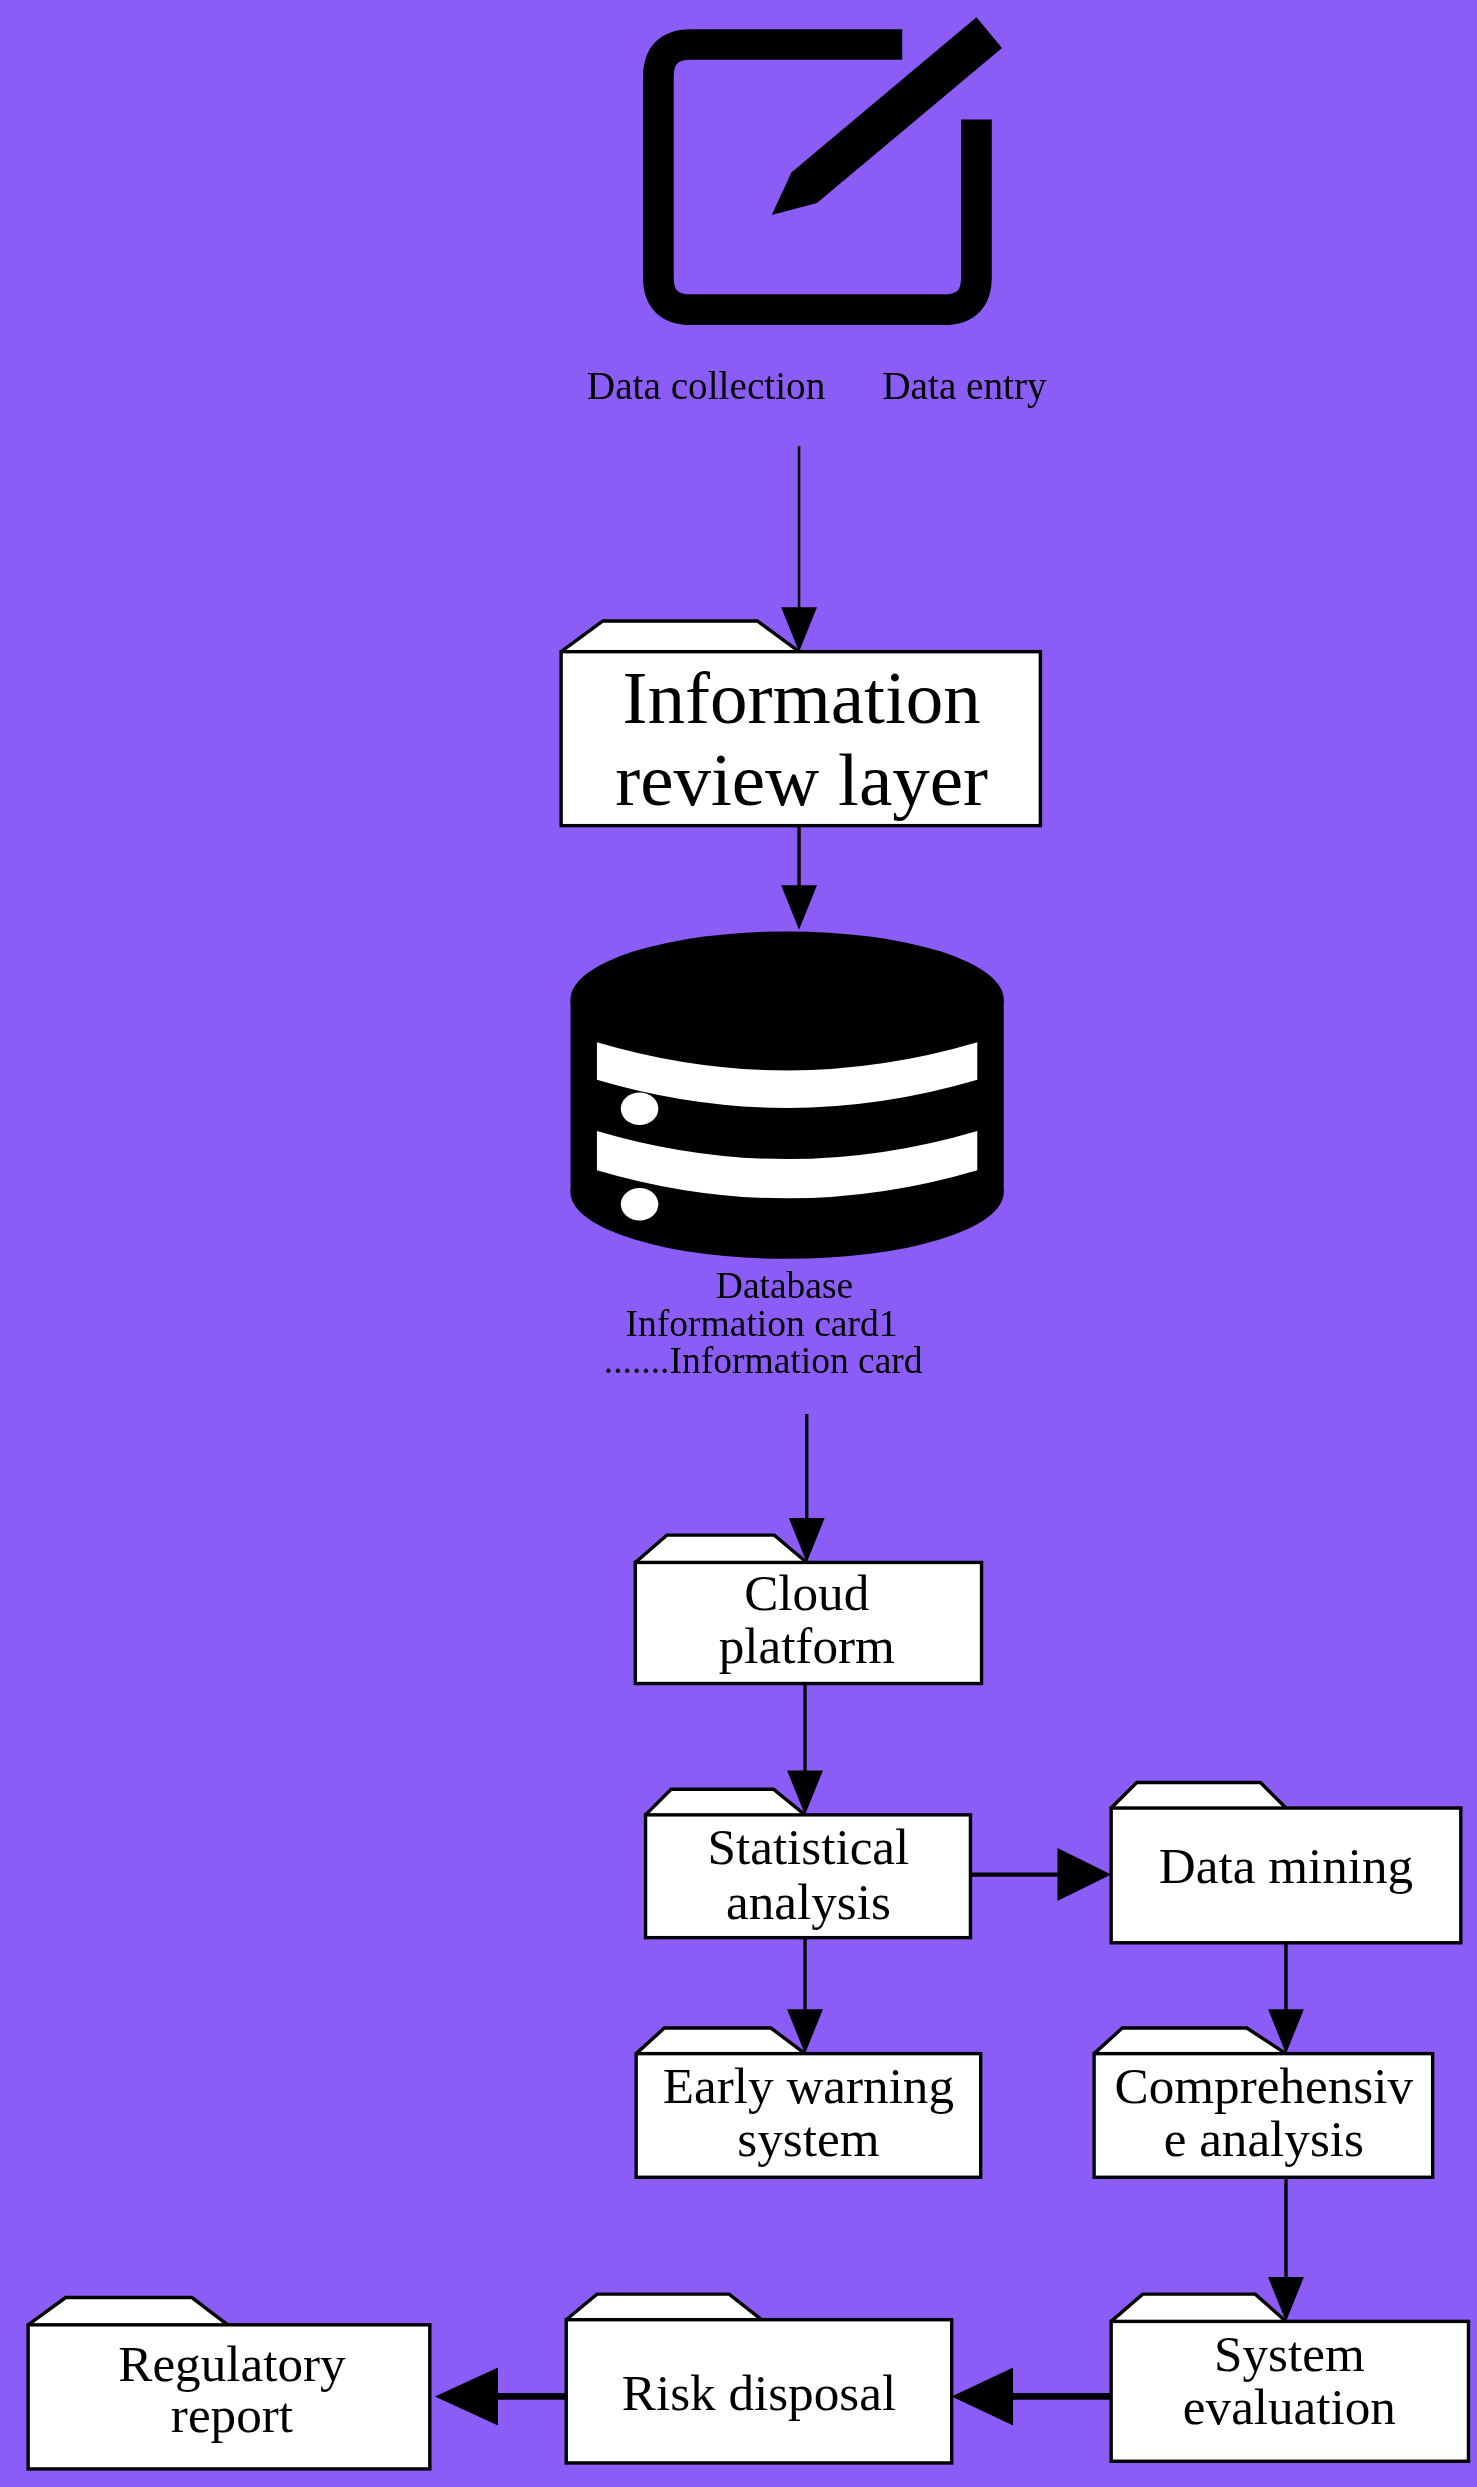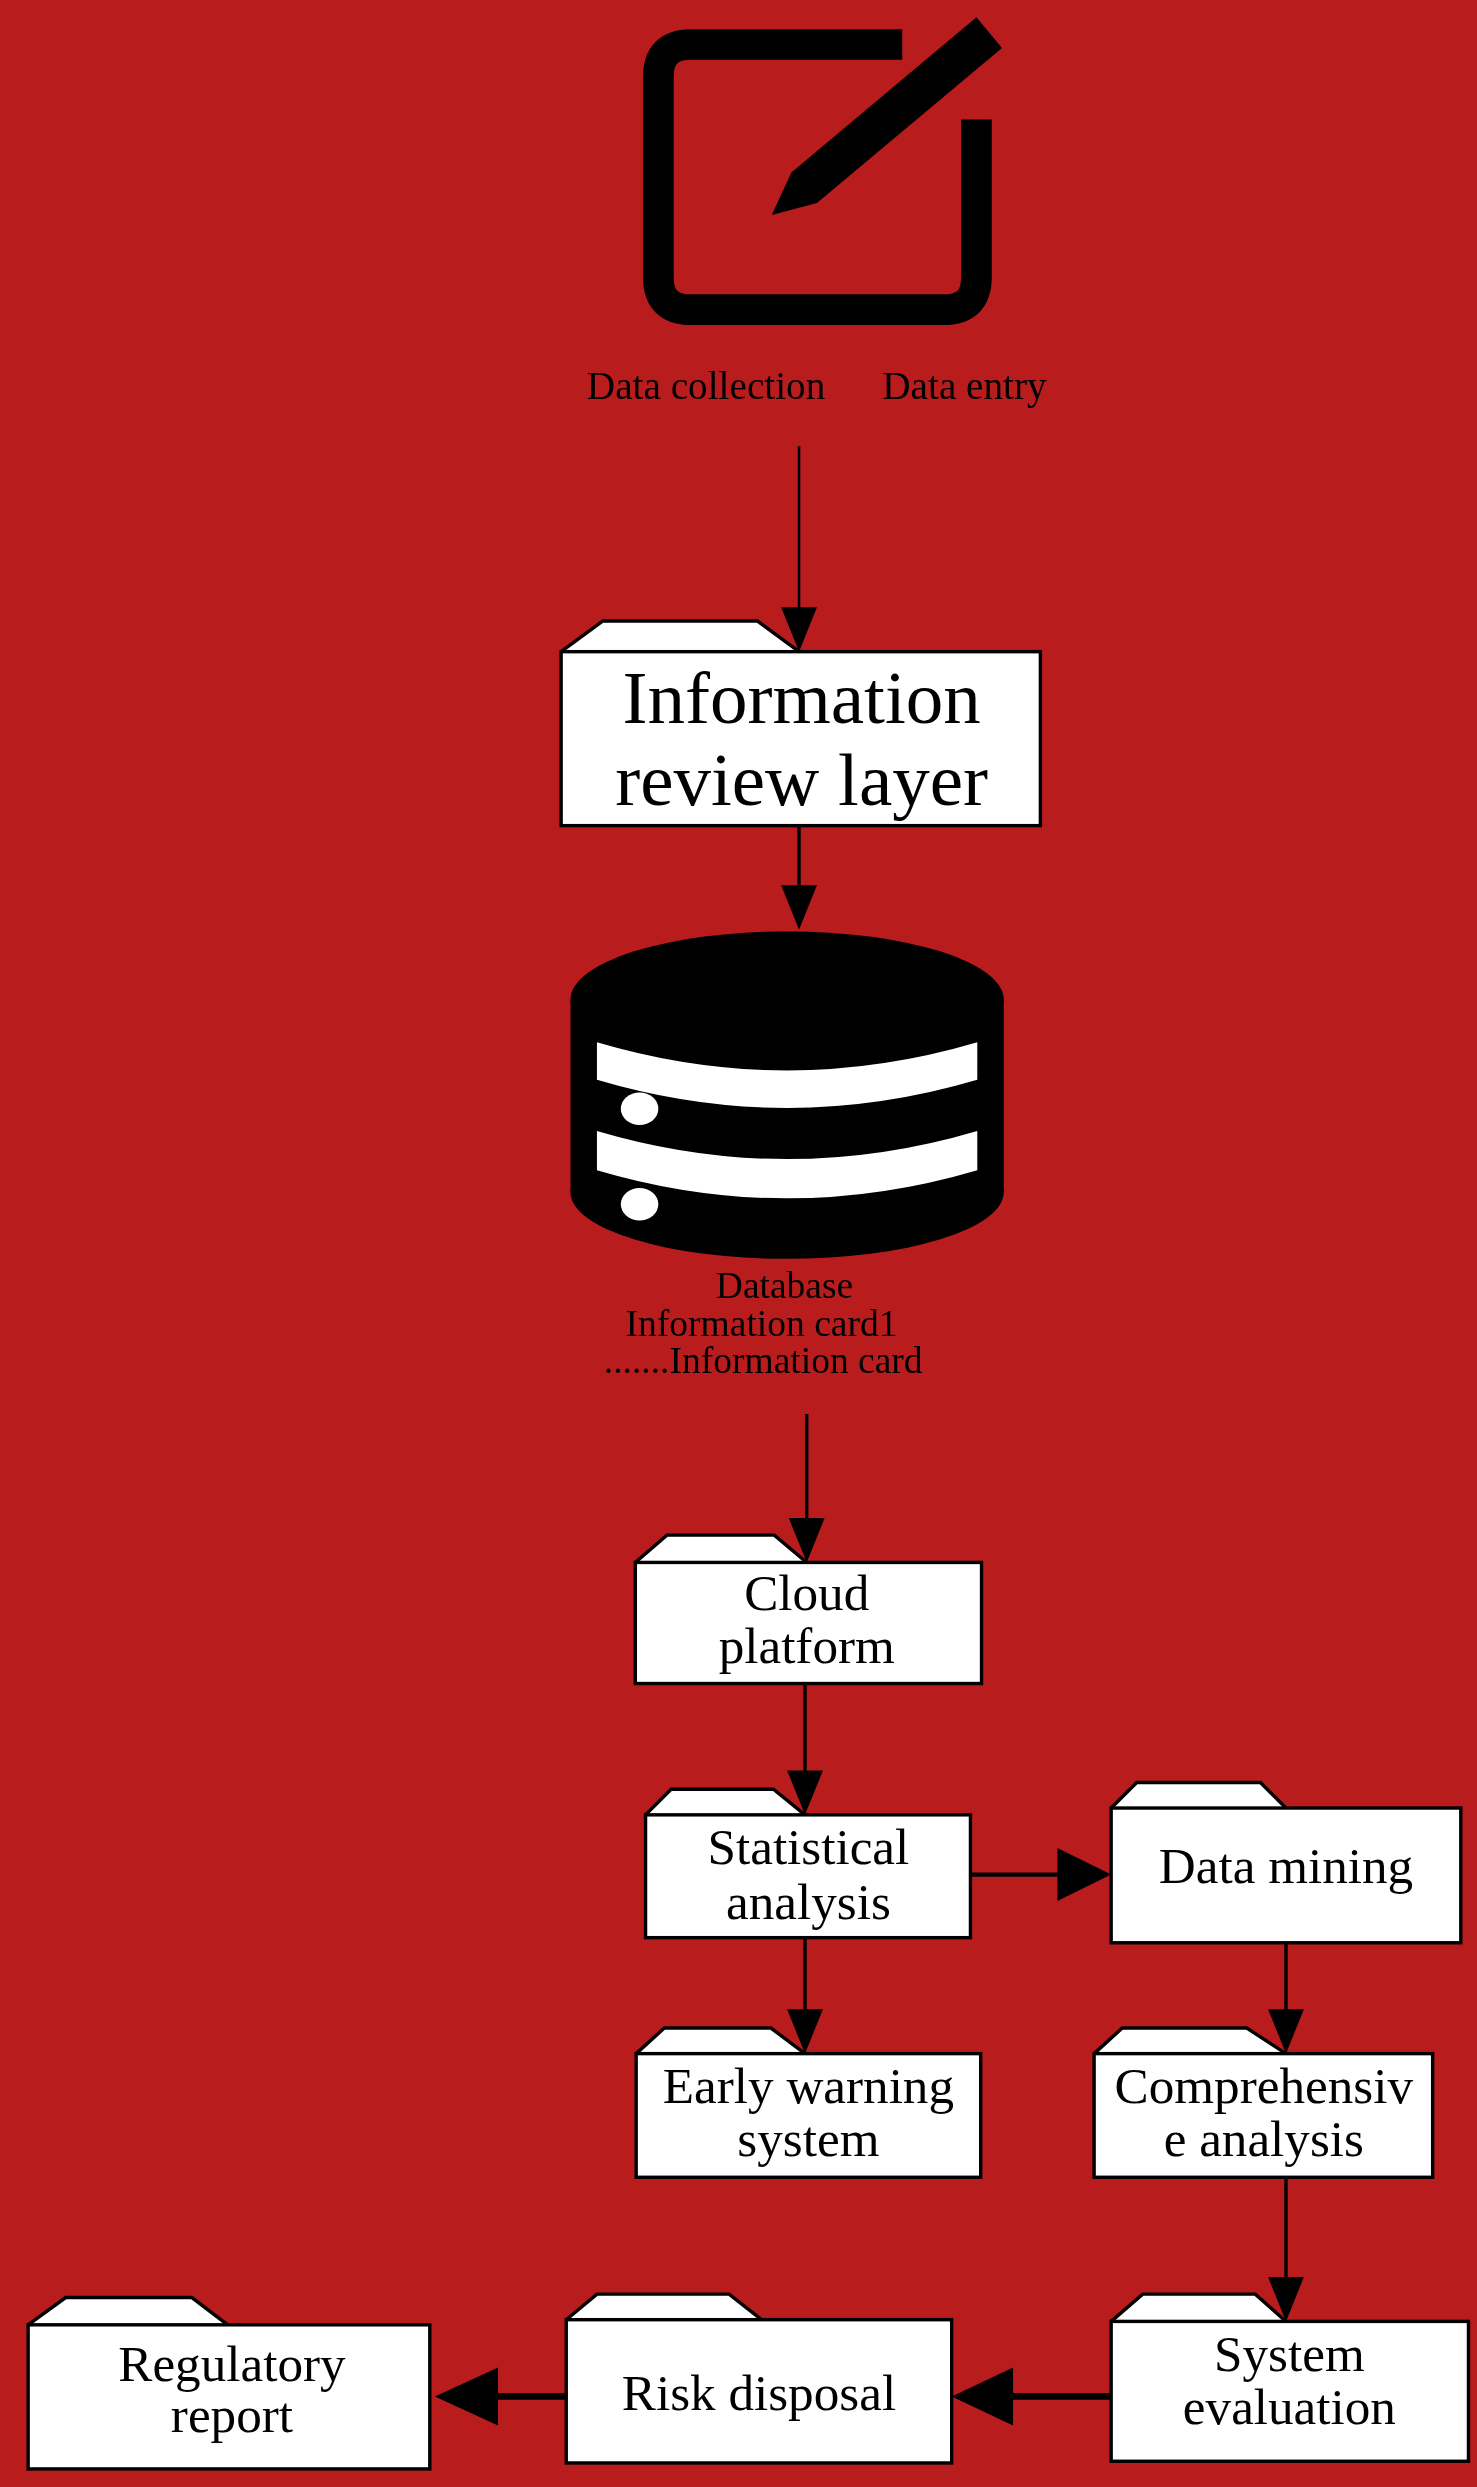--- a/index.html
+++ b/index.html
@@ -3,21 +3,21 @@
 <meta charset="utf-8">
 <style>
   html, body {
     margin: 0;
     padding: 0;
     background: #ffffff;
   }
   .page {
     width: 1477px;
     height: 2487px;
-    background: #b91c1c;
+    background: #8b5cf6;
     position: relative;
     overflow: hidden;
   }
   svg text {
     font-family: "Liberation Serif", "DejaVu Serif", serif;
     fill: #000000;
   }
   .node-body {
     fill: #ffffff;
     stroke: #000000;

